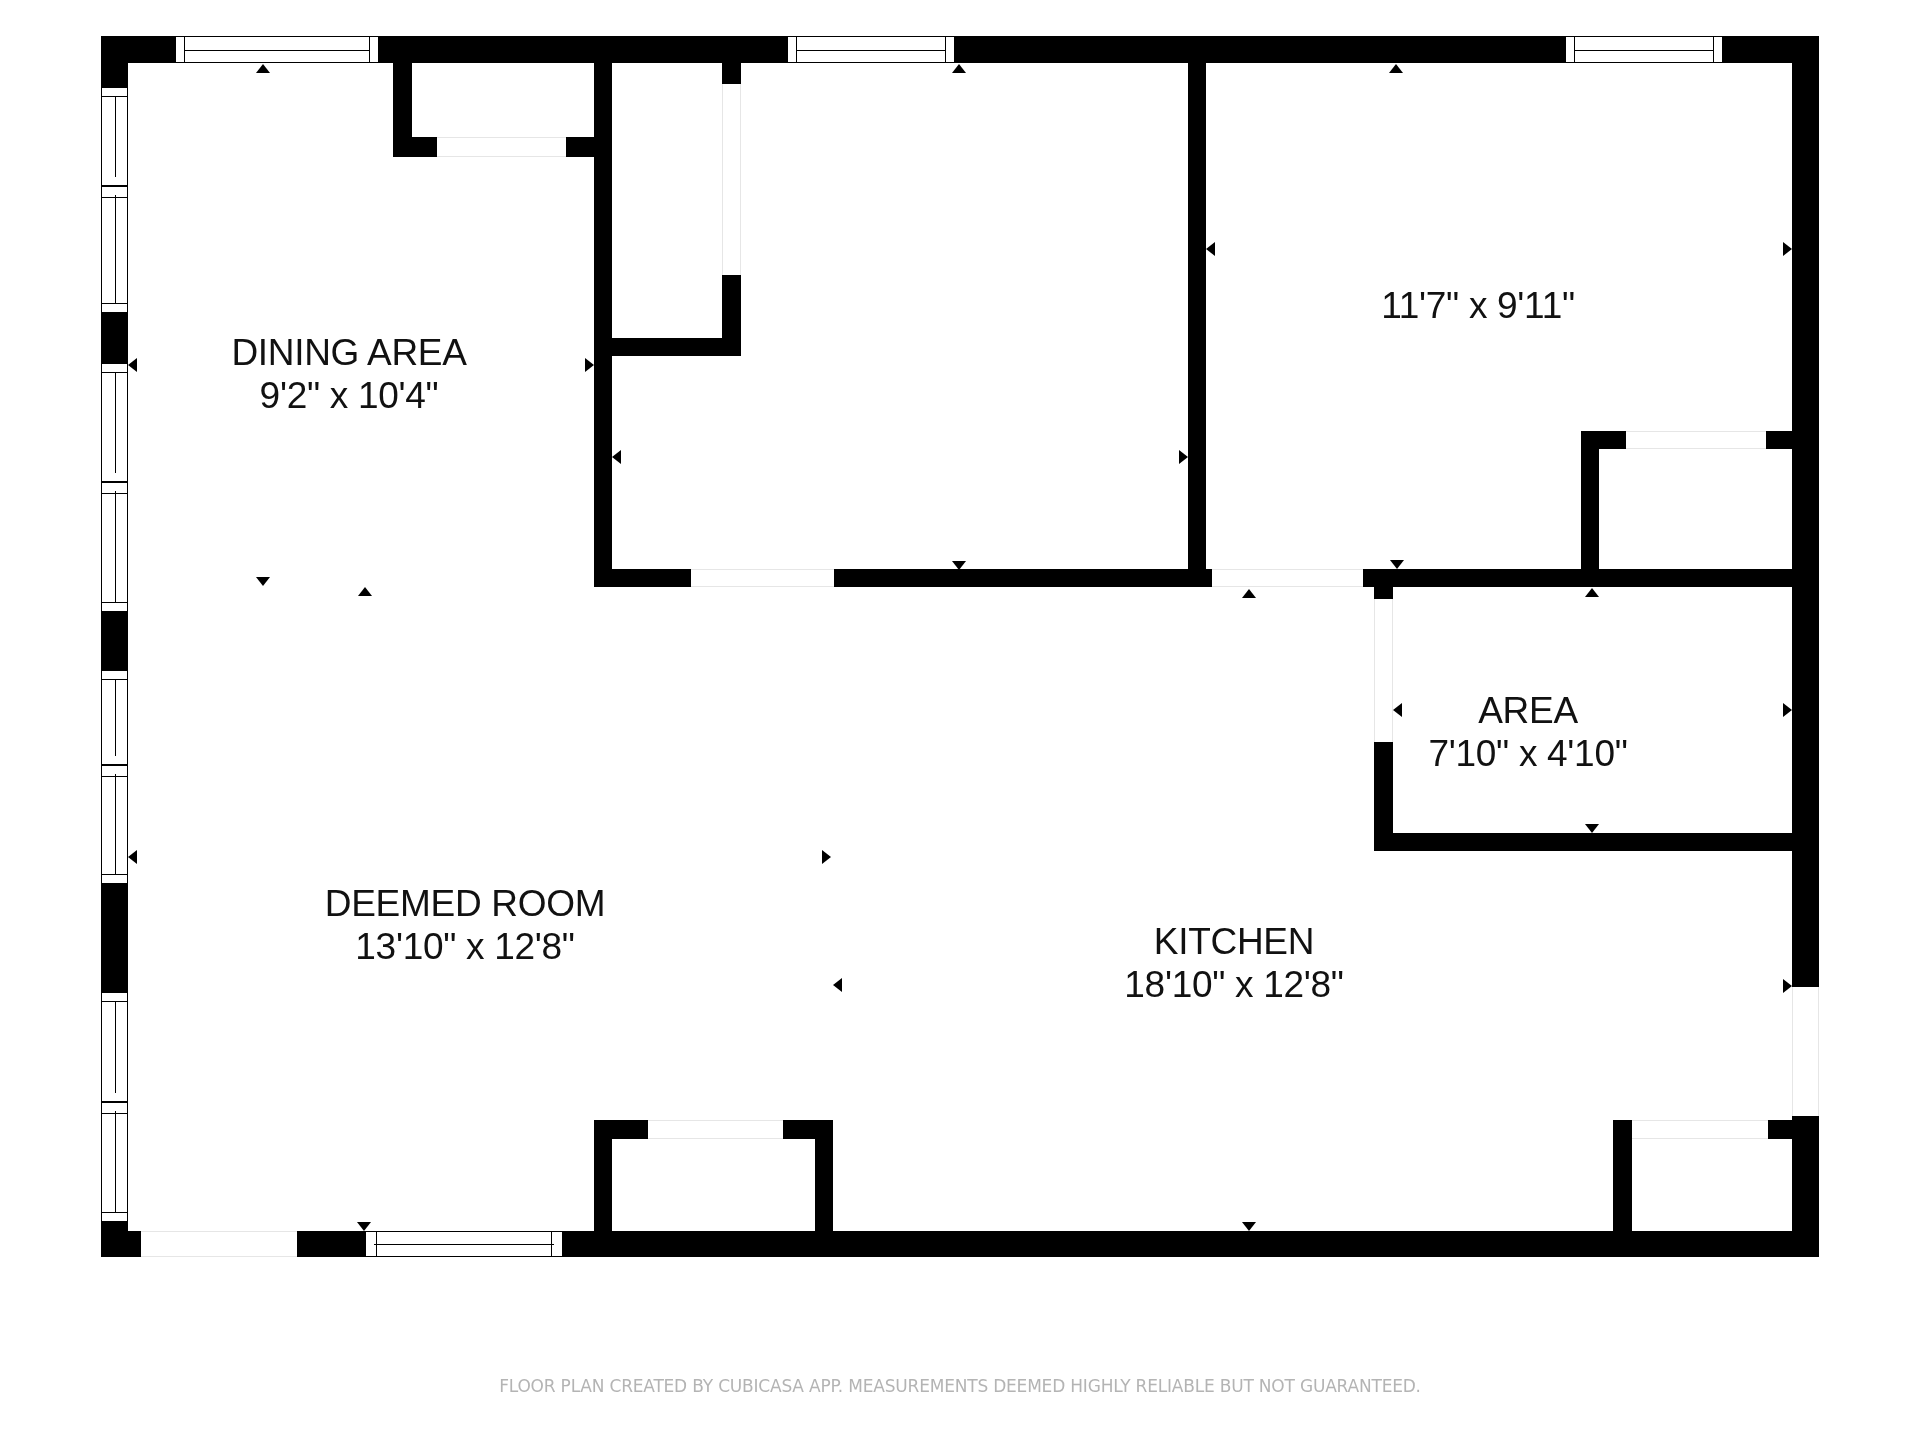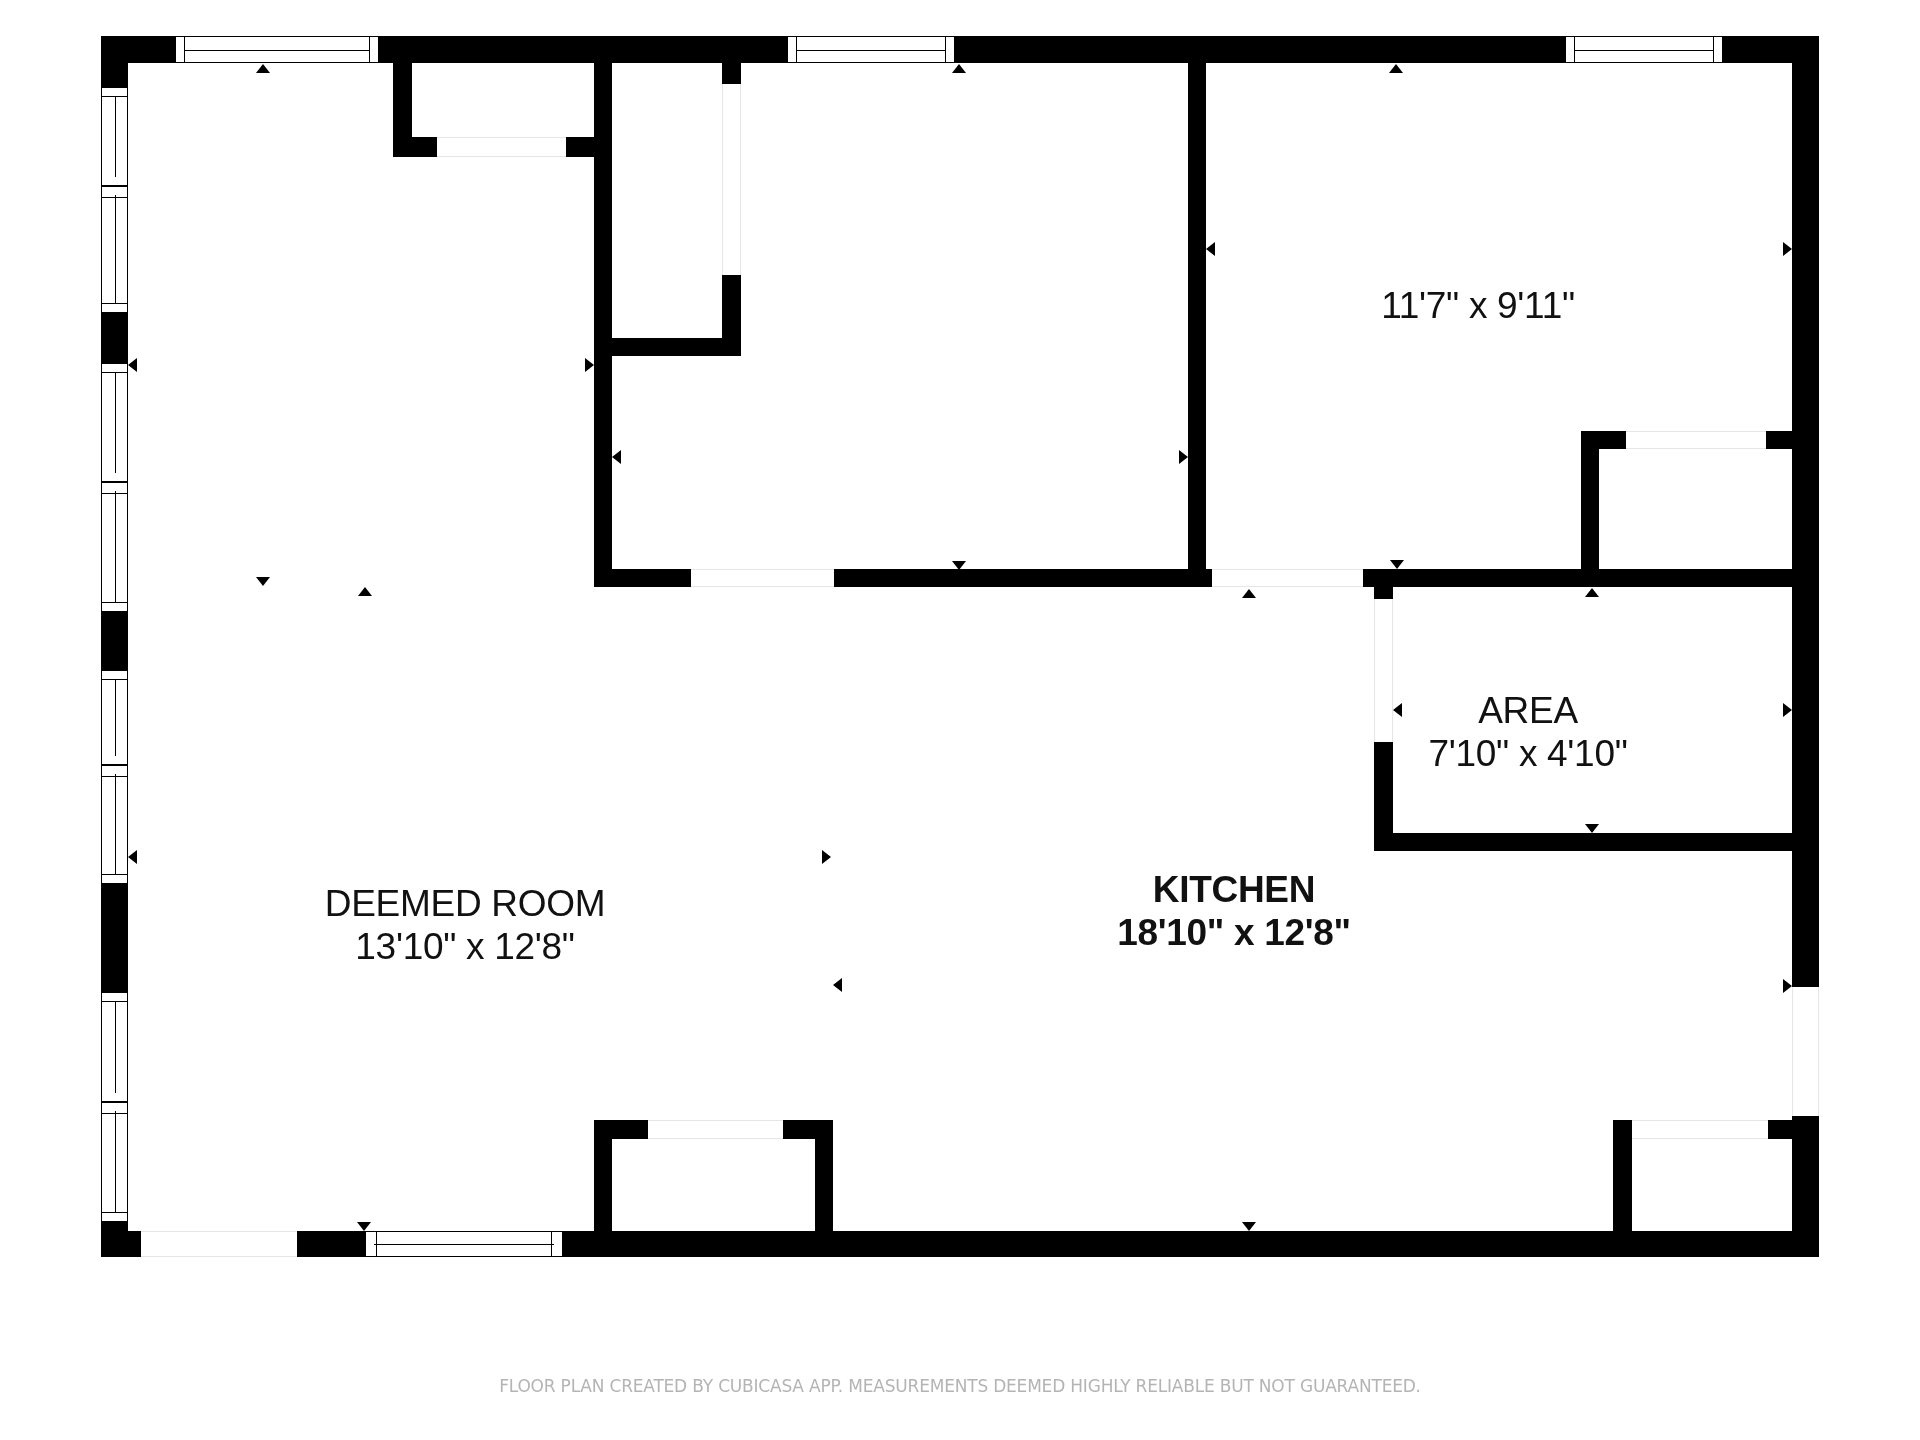--- a/index.html
+++ b/index.html
@@ -149,30 +149,34 @@
   <div class="arr left" style="left:1397px; top:710px;"></div>
   <div class="arr right" style="left:1788px; top:710px;"></div>
   <div class="arr down" style="left:1592px; top:829px;"></div>
   <div class="arr left" style="left:132px; top:857px;"></div>
   <div class="arr right" style="left:827px; top:857px;"></div>
   <div class="arr left" style="left:837px; top:985px;"></div>
   <div class="arr right" style="left:1788px; top:986px;"></div>
   <div class="arr down" style="left:1249px; top:1227px;"></div>
   <div class="arr down" style="left:364px; top:1227px;"></div>
 
+  <div class="room-label" style="left:349px; top:331px;">
+    <span>DINING AREA</span>
+    <span>9'2" x 10'4"</span>
+  </div>
   <div class="room-label" style="left:1478px; top:284px;">
     <span>11'7" x 9'11"</span>
   </div>
   <div class="room-label" style="left:1528px; top:689px;">
     <span>AREA</span>
     <span>7'10" x 4'10"</span>
   </div>
   <div class="room-label" style="left:465px; top:882px;">
     <span>DEEMED ROOM</span>
     <span>13'10" x 12'8"</span>
   </div>
-  <div class="room-label" style="left:1234px; top:868px;font-weight:bold;">
+  <div class="room-label" style="left:1234px; top:920px;">
     <span>KITCHEN</span>
     <span>18'10" x 12'8"</span>
   </div>
 </div>
 
 <div class="footer">FLOOR PLAN CREATED BY CUBICASA APP. MEASUREMENTS DEEMED HIGHLY RELIABLE BUT NOT GUARANTEED.</div>
 
 </body></html>

